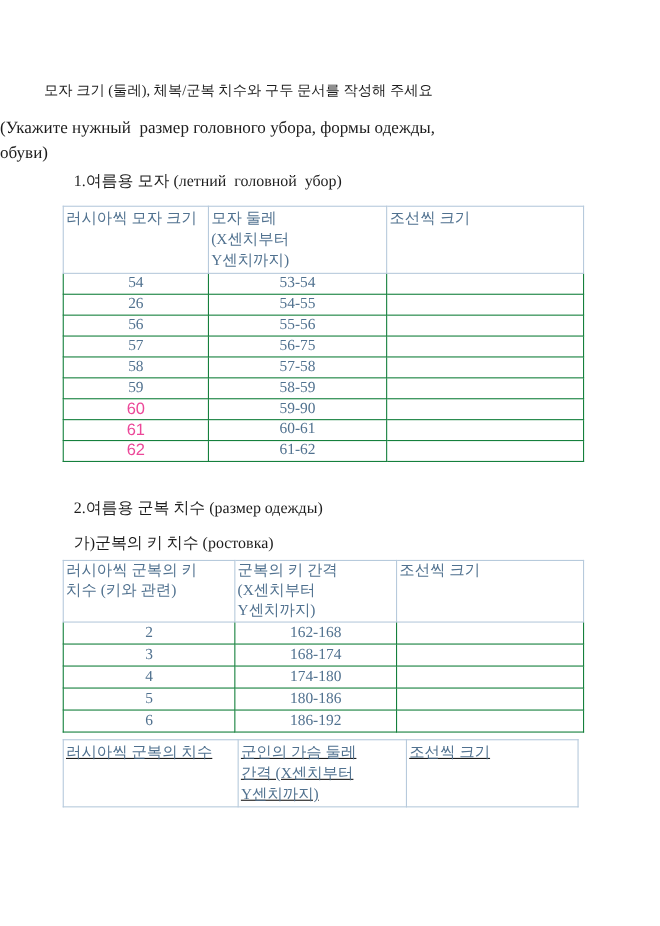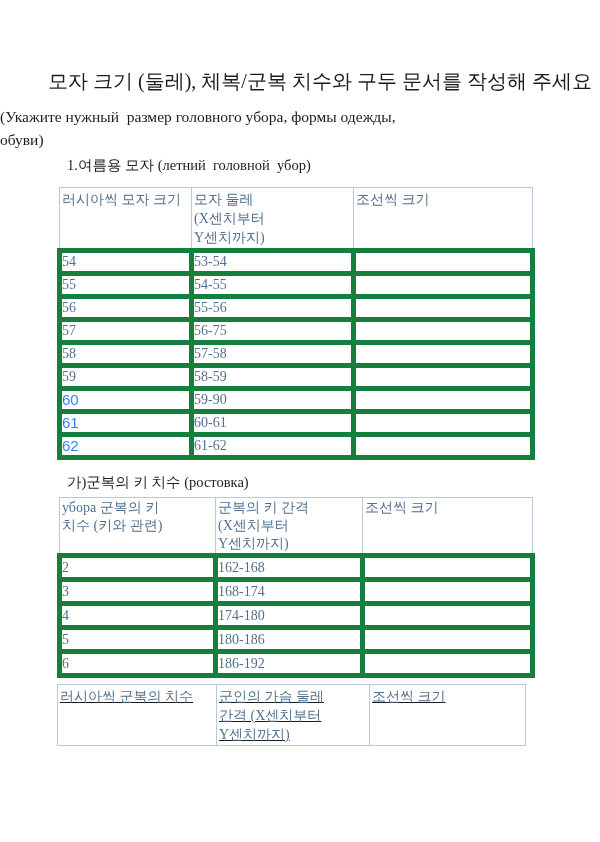--- a/index.html
+++ b/index.html
@@ -2,54 +2,54 @@
 <html><head>
 <meta charset="utf-8">
 <style>
   html, body { margin:0; padding:0; }
   body {
     width:600px; height:842px; background:#ffffff; overflow:hidden;
     font-family:"Liberation Serif", serif; color:#1c1c1c;
   }
   .page { padding-top:71px; }
   .title-ko {
-    text-align:center; font-size:20px; line-height:21px; white-space:pre-wrap;margin-left:40px;
+    font-size:13px; line-height:21px; white-space:pre-wrap;margin-left:40px;
   }
   .title-ru {
     margin-top:13px; font-size:15.5px; line-height:23px;
     white-space:pre-wrap;
   }
   .content { padding-left:57px; }
   .sec-heading {
     margin-left:10px; font-size:14.5px; line-height:19px; white-space:pre-wrap;
   }
   .h-sec1 { margin-top:5px; }
   .h-sec2 { margin-top:33px; }
   .h-sub-a { margin-top:13px; }
   .h-sub-b { margin-top:29px; }
 
   table {
     border-collapse:collapse; table-layout:fixed; margin-top:12px;
   }
   .t2 { margin-top:5px; }
   .t3 { margin-top:6px;text-decoration:underline; }
   td {
-    border:5px solid #15803d; color:#50718f; 
+    border:1px solid #15803d; color:#50718f; text-align:center;
     vertical-align:top; font-size:14px; overflow:hidden;
   }
   th.hcell {
     border:1px solid #b7cadc; color:#50718f; text-align:left;
     vertical-align:top; font-size:14px; font-weight:normal;
     line-height:19px; padding:2px 2px 1px; white-space:pre-wrap;
   }
   .t2 th.hcell { line-height:18px; padding:1px 2px 0; }
   .t1 td { height:18px; line-height:18px; padding:0; }
   .t2 td { height:19px; line-height:19px; padding:0; }
   .black-num {
-    color:#3b82f6; font-family:"Liberation Sans", sans-serif; font-size:15px;
+    color:#ec4899; font-family:"Liberation Sans", sans-serif; font-size:15px;
   }
 </style>
 </head>
 <body>
 
 <div class="page">
 
   <div class="title-ko">모자 크기 (둘레), 체복/군복 치수와 구두 문서를 작성해 주세요</div>
 
   <div class="title-ru">(Укажите нужный  размер головного убора, формы одежды,
@@ -76,21 +76,21 @@
       </thead>
       <tbody>
 
           <tr>
             <td>54</td>
             <td>53-54</td>
             <td></td>
           </tr>
 
           <tr>
-            <td>55</td>
+            <td>26</td>
             <td>54-55</td>
             <td></td>
           </tr>
 
           <tr>
             <td>56</td>
             <td>55-56</td>
             <td></td>
           </tr>
 
@@ -125,32 +125,33 @@
           </tr>
 
           <tr>
             <td class="black-num">62</td>
             <td>61-62</td>
             <td></td>
           </tr>
         </tbody>
     </table>
 
+    <div class="sec-heading h-sec2">2.여름용 군복 치수 (размер одежды)</div>
 
     <div class="sec-heading h-sub-a">가)군복의 키 치수 (ростовка)</div>
 
     <table class="t2">
       <colgroup>
         <col style="width:156px">
           <col style="width:147px">
           <col style="width:170px">
       </colgroup>
       <thead>
         <tr>
-          <th class="hcell">убора 군복의 키
+          <th class="hcell">러시아씩 군복의 키
 치수 (키와 관련)</th>
           <th class="hcell">군복의 키 간격
 (X센치부터
 Y센치까지)</th>
           <th class="hcell">조선씩 크기</th>
         </tr>
       </thead>
       <tbody>
 
           <tr>

